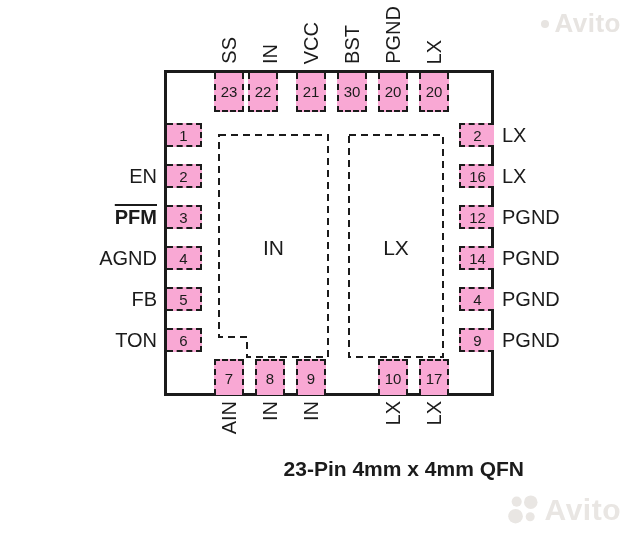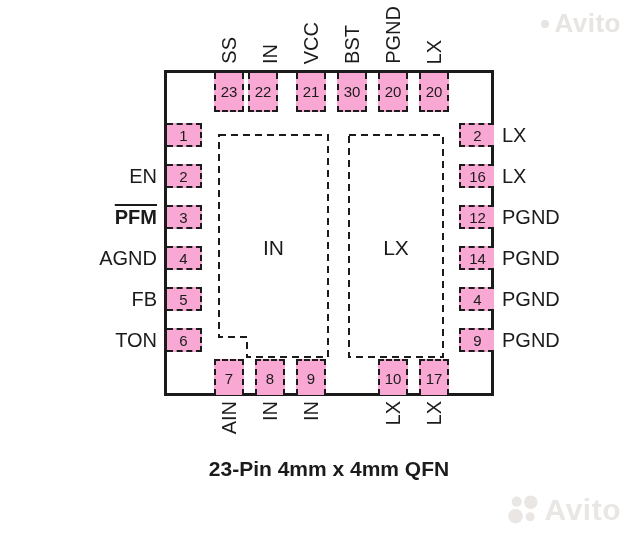--- a/index.html
+++ b/index.html
@@ -30,21 +30,21 @@
   .v-label {
     position:absolute; writing-mode:vertical-rl; transform:rotate(180deg);
     font-size:20px; line-height:20px; width:20px; white-space:nowrap;
     text-align:left;
   }
   .v-label.vtop { bottom:476px; }
   .v-label.vbot { top:401px; }
   .pad-label {
     position:absolute; font-size:21px; text-align:center;
   }
-  .caption { position:absolute; left:134px; top:456px; width:390px; text-align:center; }
+  .caption { position:absolute; left:134px; top:456px; width:390px; text-align:right; }
   .caption .l1 { font-size:21px; font-weight:bold; line-height:26px; }
   .caption .l2 { font-size:17px; font-weight:bold; line-height:22px; }
   .wm-top {
     position:absolute; top:8px; right:8px; display:flex; align-items:center; gap:5px;
     color:#e7e4e1; font-size:26px; font-weight:bold; letter-spacing:0.5px;
   }
   .wm-top .wm-dot { width:8px; height:8px; border-radius:50%; background:#e7e4e1; display:inline-block; }
   .wm-bottom {
     position:absolute; top:492px; right:8px; display:flex; align-items:center; gap:3px;
     color:#e9e6e3; font-size:30px; font-weight:bold; letter-spacing:0.5px;

